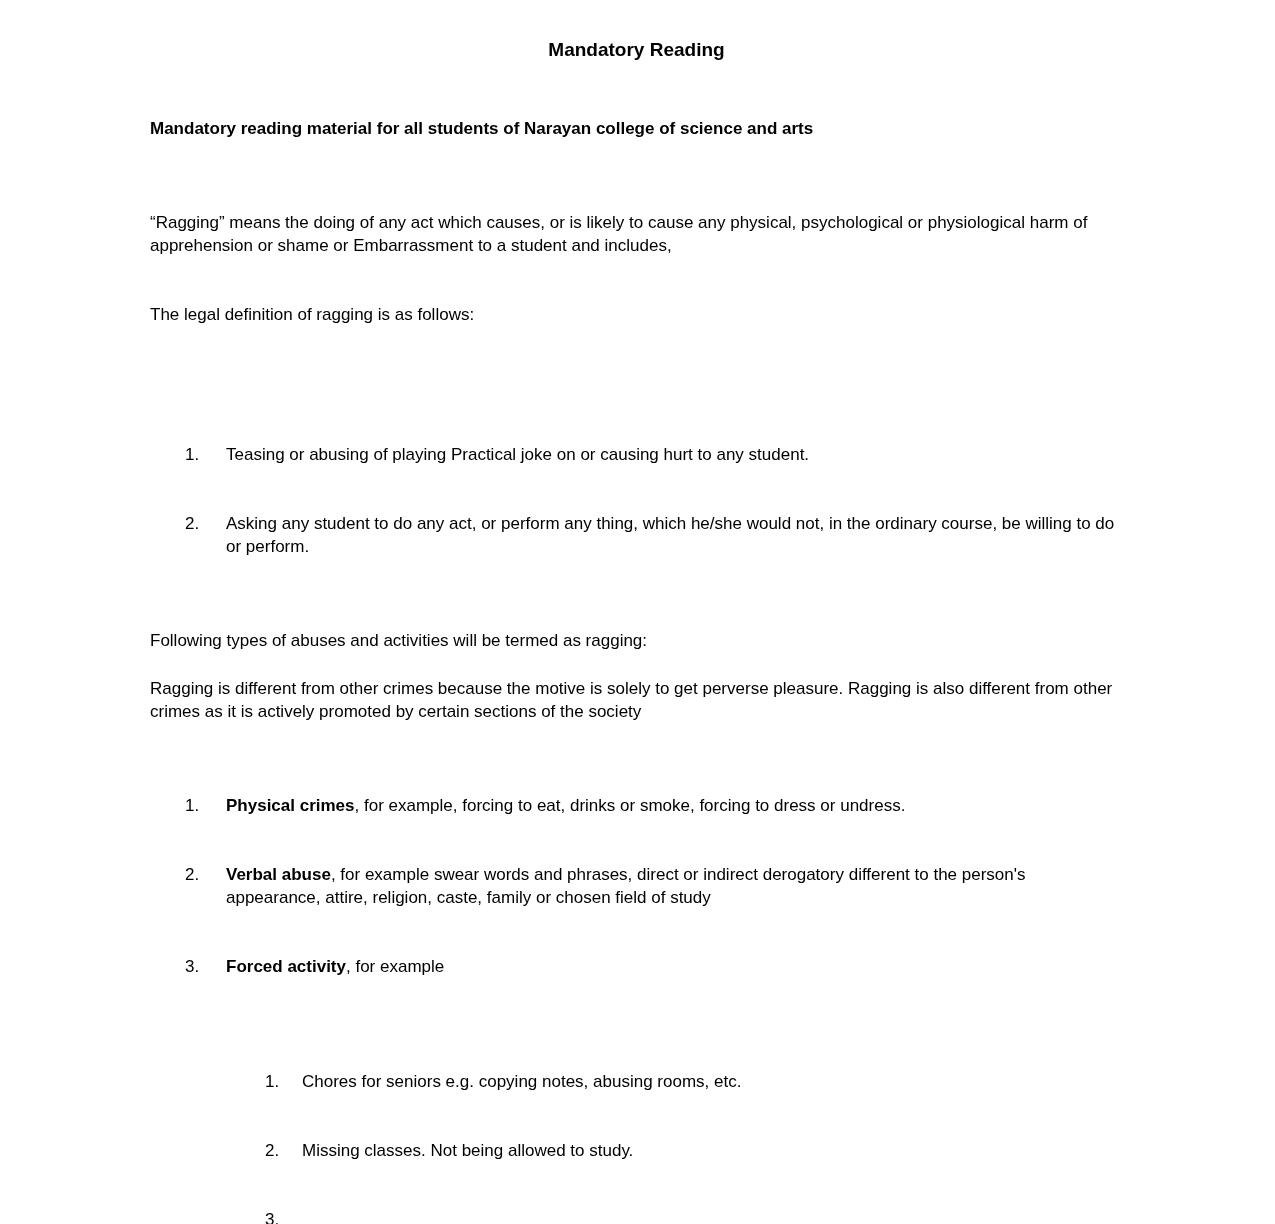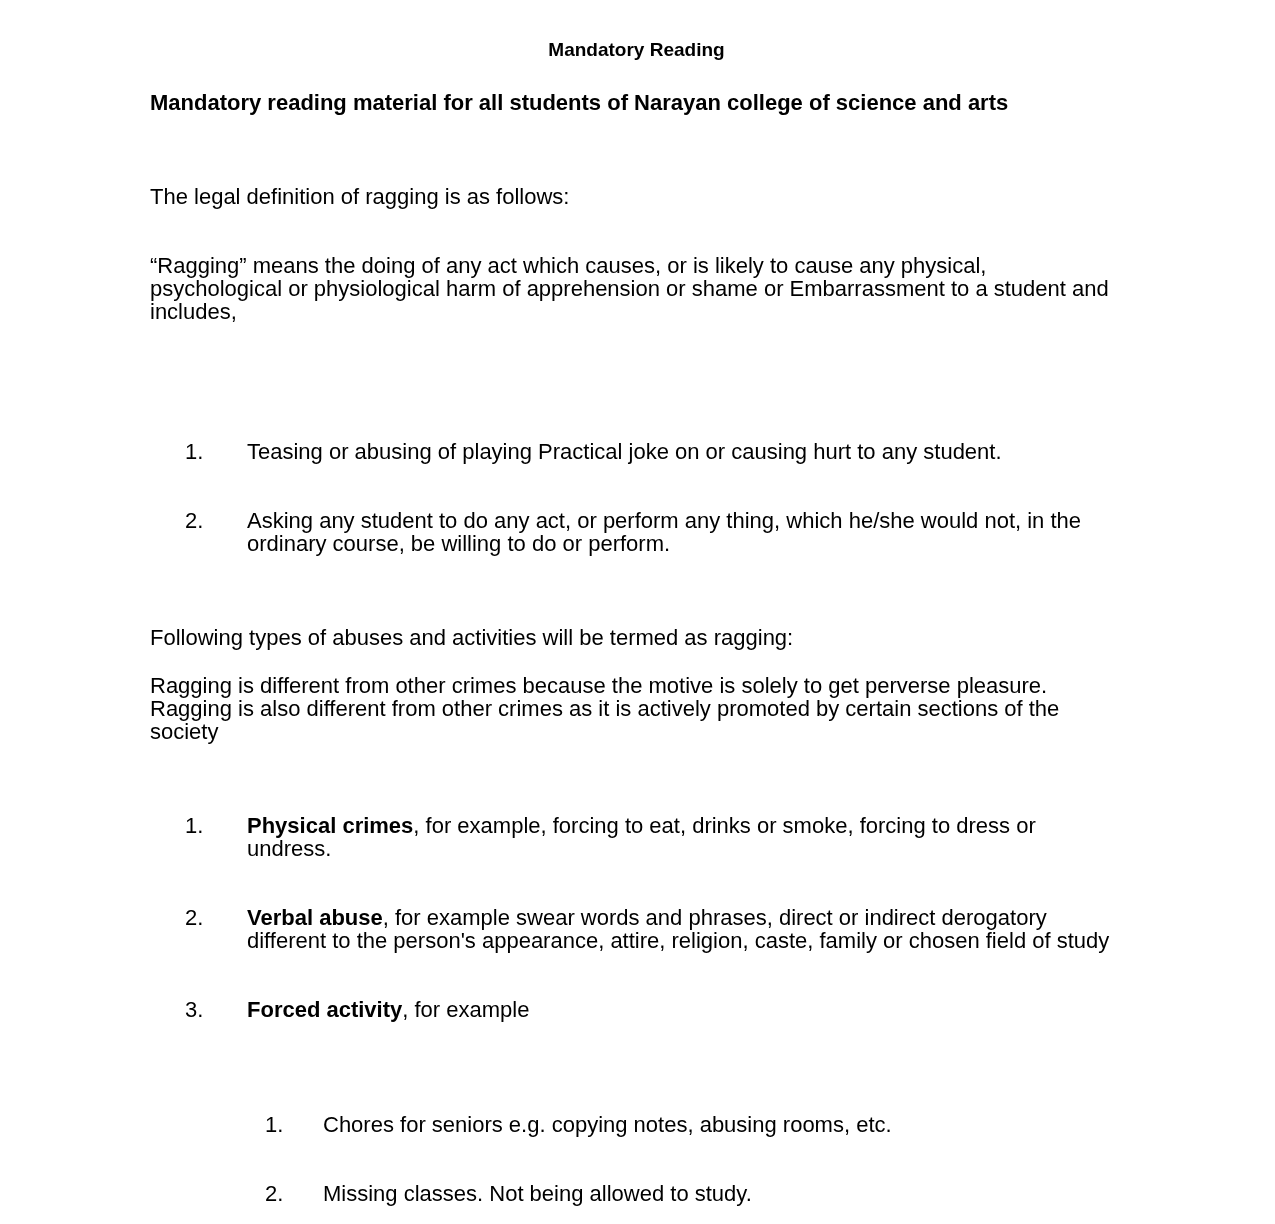--- a/index.html
+++ b/index.html
@@ -17,24 +17,24 @@
     width: 1275px;
     min-height: 1224px;
     padding: 37px 152px 8px 150px;
     background: #ffffff;
   }
   .doc-title {
     font-size: 19px;
     line-height: 26px;
     font-weight: 700;
     text-align: center;
-    margin: 0 0 28px 0;
+    margin: 0 0 54px 0;
   }
   .block {
-    font-size: 22px;
+    font-size: 17px;
     line-height: 23px;
     margin: 0 0 25px 0;
     white-space: pre-wrap;
   }
   .block:last-child { margin-bottom: 0; }
   .bold { font-weight: 700; }
   .list { }
   .li {
     display: flex;
     align-items: flex-start;
@@ -45,36 +45,35 @@
     padding-left: 35px;
     white-space: pre;
   }
   .li.lvl2 .num {
     flex: 0 0 152px;
     padding-left: 115px;
   }
   .li .txt {
     flex: 1 1 auto;
     white-space: pre-wrap;
-    margin-left: 21px;
   }
   .sublist { }
 </style>
 </head>
 <body>
 
 <div class="page">
 
   <h1 class="doc-title">Mandatory Reading</h1>
 
   <div class="block bold">Mandatory reading material for all students of Narayan college of science and arts</div>
 
   <div class="block">
+    <div>“Ragging” means the doing of any act which causes, or is likely to cause any physical, psychological or physiological harm of apprehension or shame or Embarrassment to a student and includes,</div>
     <div>The legal definition of ragging is as follows:</div>
-    <div>“Ragging” means the doing of any act which causes, or is likely to cause any physical, psychological or physiological harm of apprehension or shame or Embarrassment to a student and includes,</div>
   </div>
 
   <div class="block list">
     <div class="li">
       <span class="num">1.</span>
       <span class="txt">Teasing or abusing of playing Practical joke on or causing hurt to any student.</span>
     </div>
     <div class="li">
       <span class="num">2.</span>
       <span class="txt">Asking any student to do any act, or perform any thing, which he/she would not, in the ordinary course, be willing to do or perform.</span>

